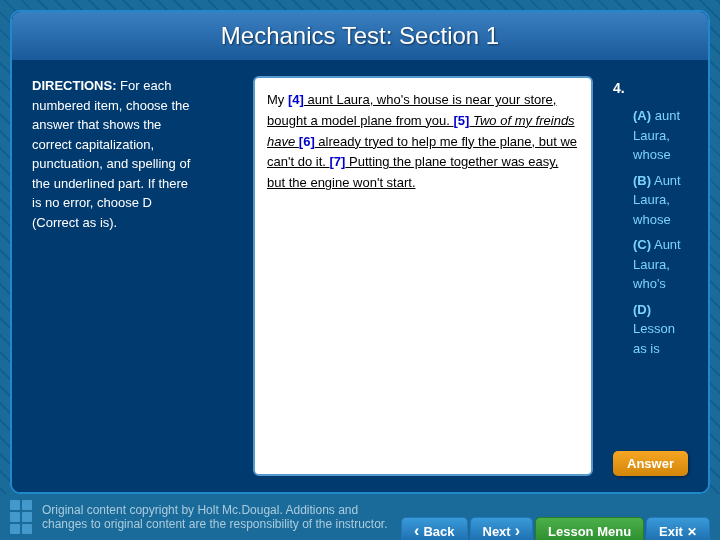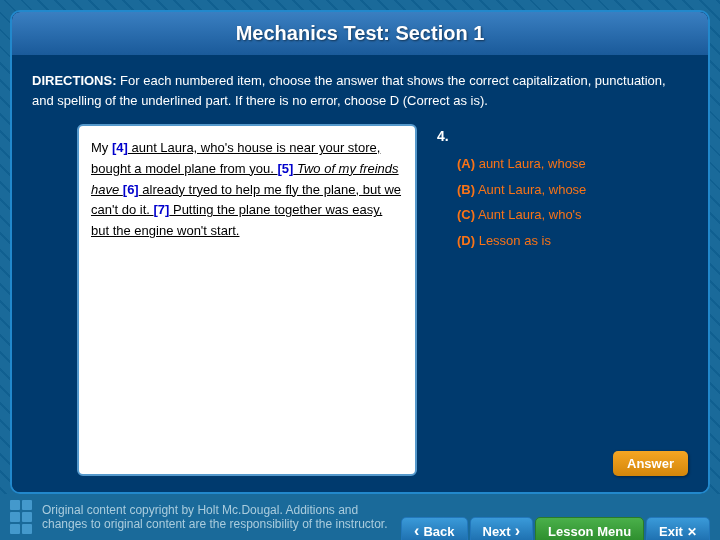--- a/index.html
+++ b/index.html
@@ -42,30 +42,30 @@
 
     .title-bar {
       background: linear-gradient(180deg, #3a7fc1 0%, #1a5a9a 100%);
       padding: 10px 20px;
       text-align: center;
       border-radius: 8px 8px 0 0;
     }
 
     .title-text {
       color: #ffffff;
-      font-size: 20px;
-      font-weight: bold;
+      font-size: 24px;
+      font-weight: normal;
       text-shadow: 1px 1px 2px rgba(0,0,0,0.5);
     }
 
     .content-area {
       flex: 1;
       padding: 16px 20px;
       display: flex;
-      flex-direction: column;
+      flex-direction: row;
       gap: 14px;
       background: #003a6e;
     }
 
     .directions-text {
       color: #ffffff;
       font-size: 13px;
       line-height: 1.5;
     }
 
@@ -115,21 +115,21 @@
     }
 
     .question-number {
       color: #ffffff;
       font-size: 14px;
       font-weight: bold;
       margin-bottom: 4px;
     }
 
     .answer-option {
-      color: #f97316;
+      color: #7dd3fc;
       font-size: 13px;
       line-height: 1.5;
       padding-left: 20px;
     }
 
     .answer-btn {
       align-self: flex-end;
       margin-top: auto;
       background: linear-gradient(180deg, #f5a623 0%, #d4860a 100%);
       color: #fff;

